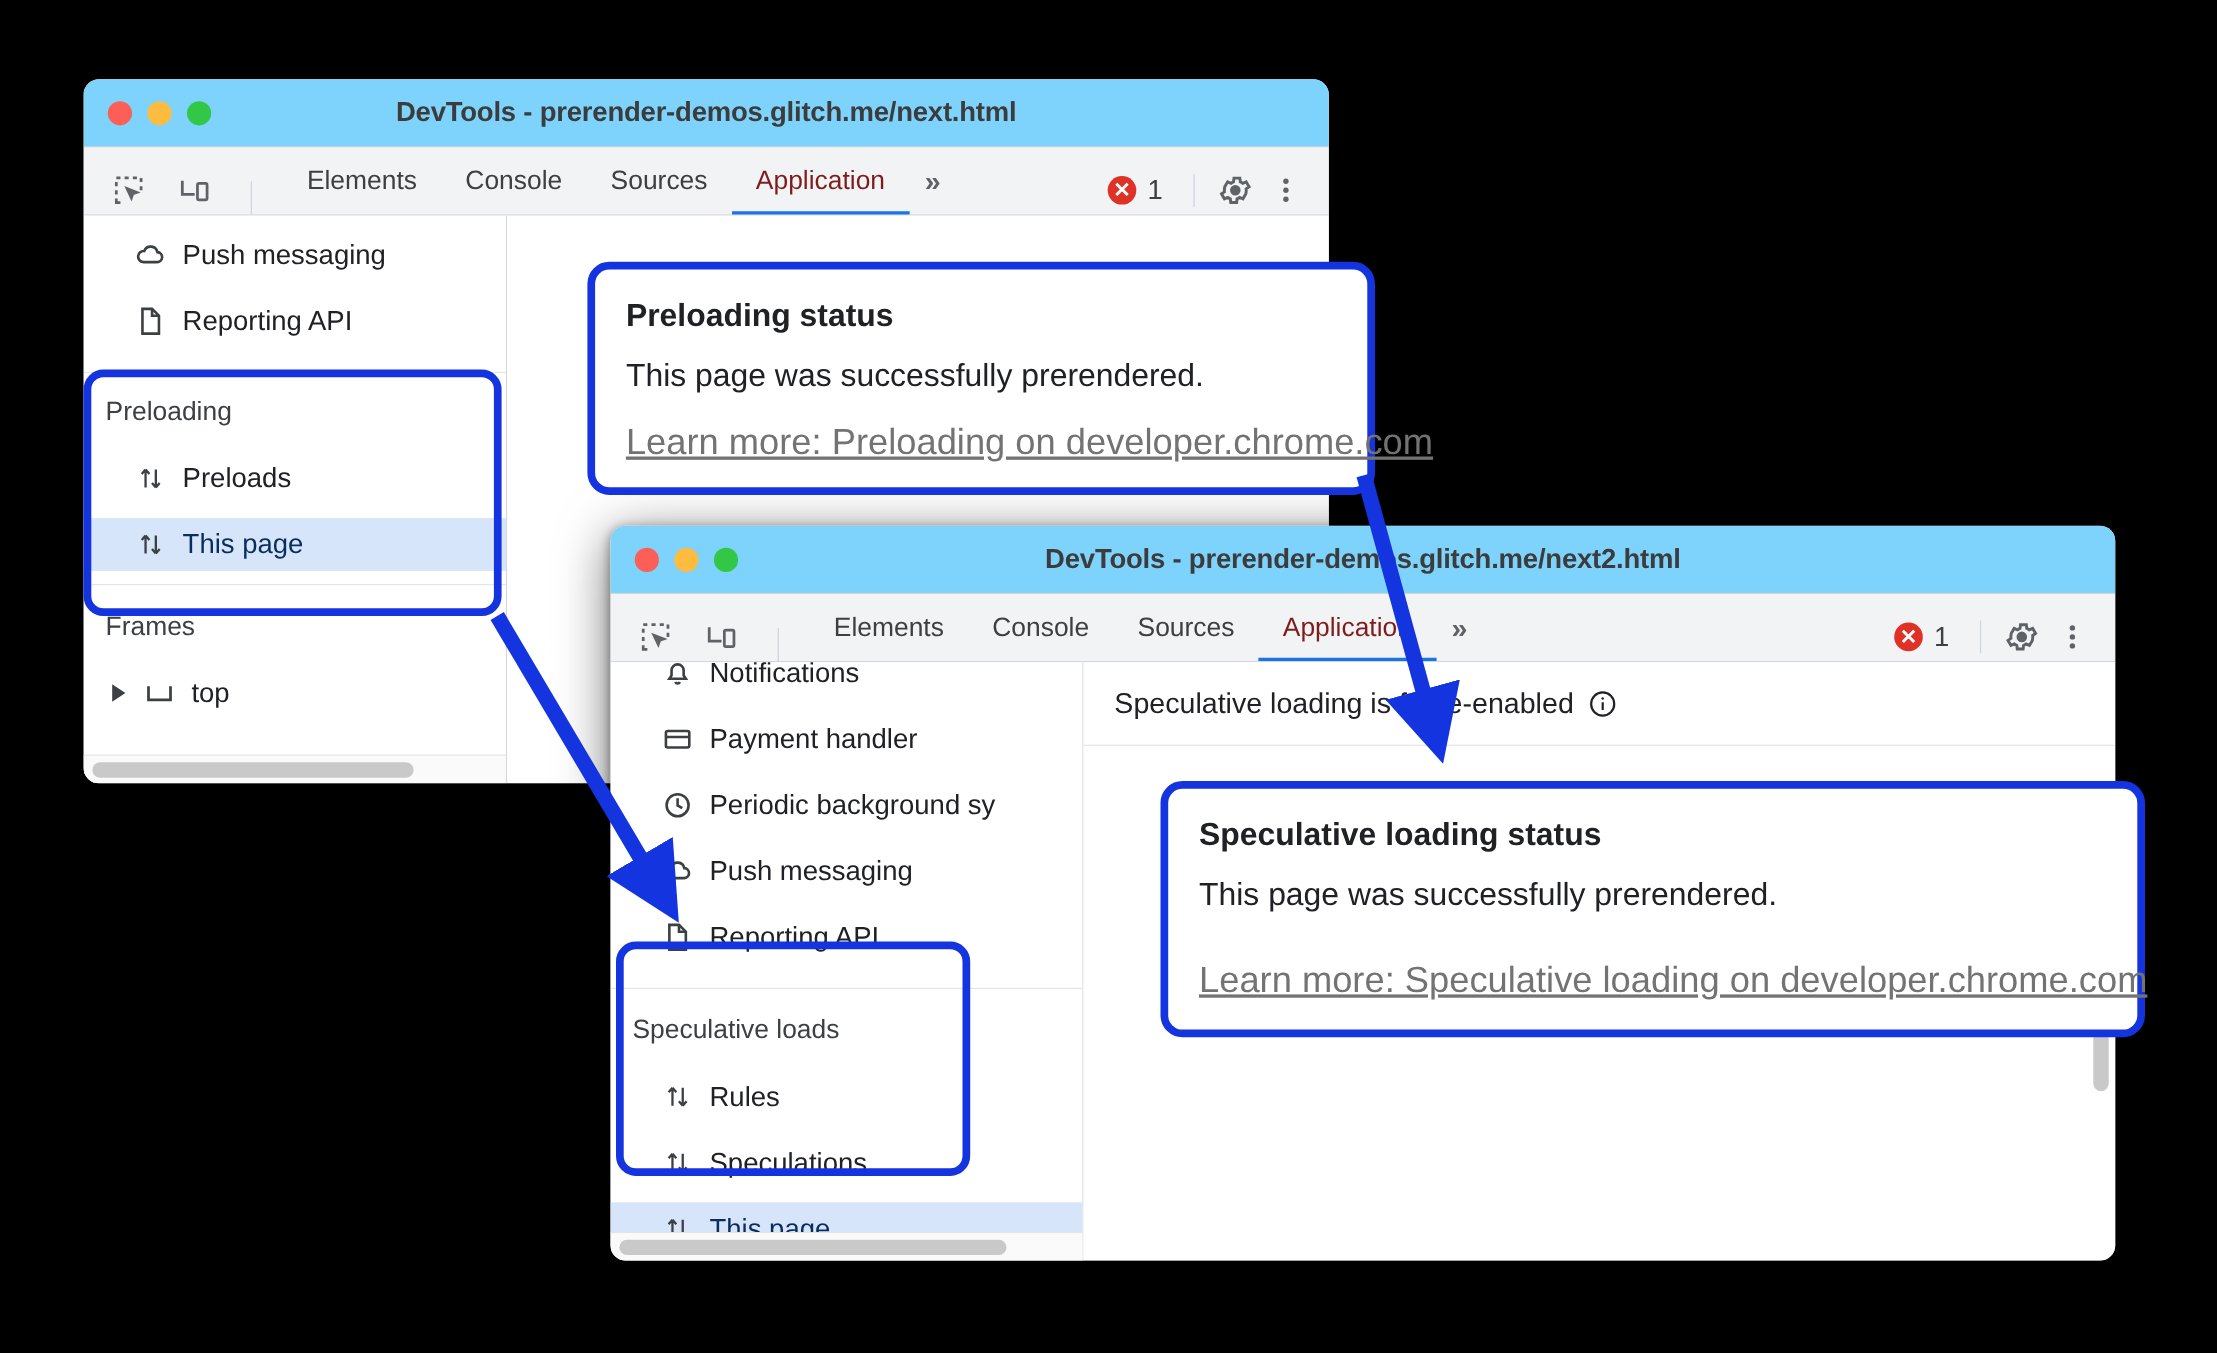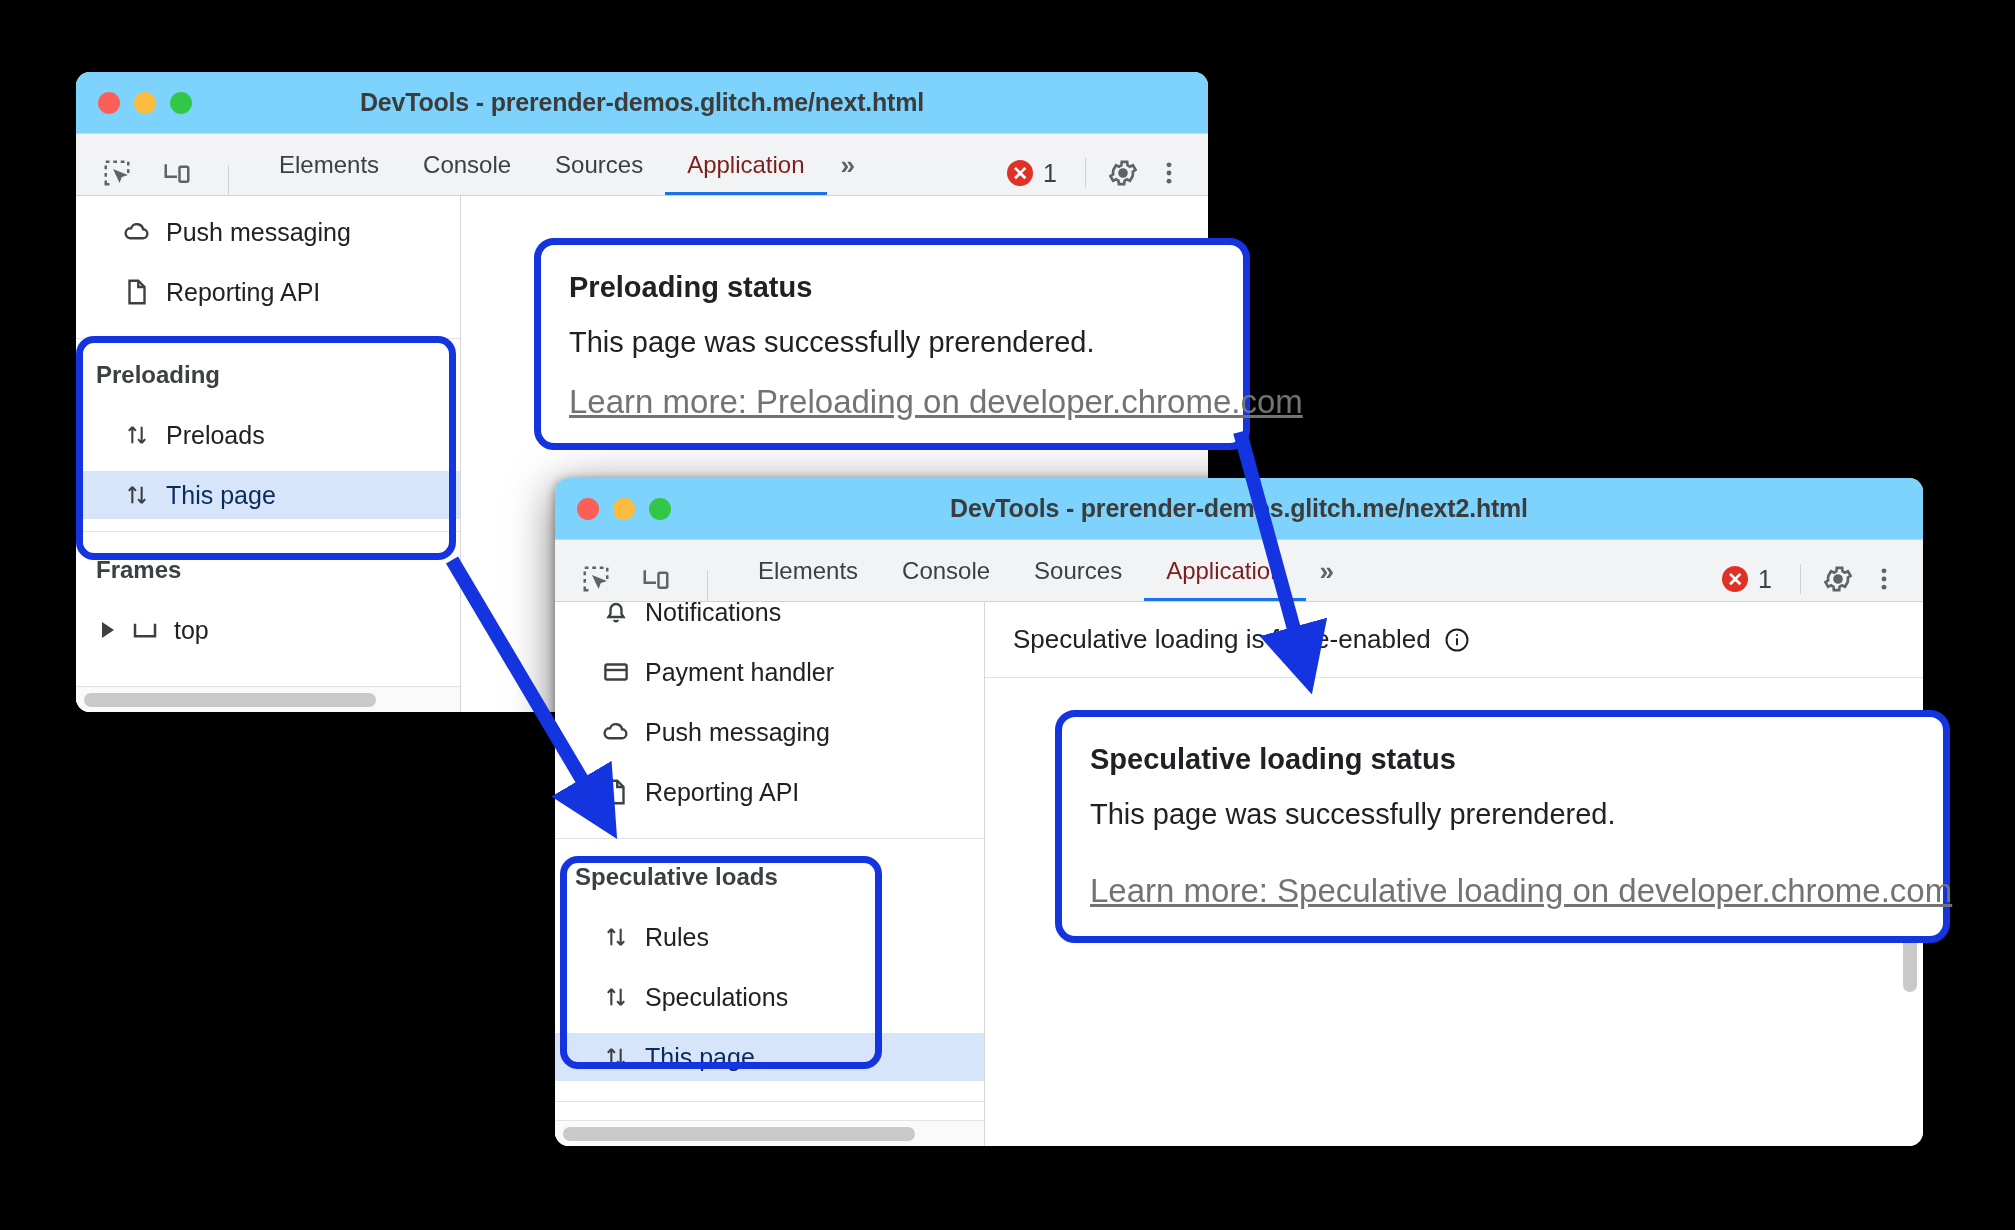--- a/index.html
+++ b/index.html
@@ -106,21 +106,21 @@
     border-right: 1px solid #d4d6d8;
     position: relative;
     display: flex;
     flex-direction: column;
     min-height: 0;
   }
   .sb-scroll { flex: 1 1 auto; overflow: hidden; position: relative; }
   .sb-section-sep { border-top: 1px solid #dfe3ea; }
   .sb-header {
     font-size: 24px;
-    font-weight: bold;
+    font-weight: normal;
     color: #3c4043;
     padding: 14px 0 10px 20px;
   }
   .sb-item {
     display: flex;
     align-items: center;
     gap: 14px;
     padding: 6px 0 6px 46px;
     font-size: 25px;
     color: #202124;
@@ -399,20 +399,29 @@
                 <svg width="30" height="30" viewBox="0 0 24 24" fill="none" stroke="currentColor" stroke-width="1.9">
                   <rect x="3.5" y="6" width="17" height="12" rx="1.4"></rect>
                     <path d="M3.5 10.4h17"></path>
                 </svg>
               </span>
               <span>Payment handler</span>
             </div>
             <div class="sb-item">
               <span class="sb-ico">
                 <svg width="30" height="30" viewBox="0 0 24 24" fill="none" stroke="currentColor" stroke-width="1.9">
+                  <circle cx="12" cy="12" r="8"></circle>
+                    <path d="M12 7v5.2l3.4 2"></path>
+                </svg>
+              </span>
+              <span>Periodic background sy</span>
+            </div>
+            <div class="sb-item">
+              <span class="sb-ico">
+                <svg width="30" height="30" viewBox="0 0 24 24" fill="none" stroke="currentColor" stroke-width="1.9">
                   <path d="M6.5 17h10a3.6 3.6 0 00.4-7.2A5 5 0 007.3 9 3.9 3.9 0 006.5 17z"></path>
                 </svg>
               </span>
               <span>Push messaging</span>
             </div>
             <div class="sb-item">
               <span class="sb-ico">
                 <svg width="30" height="30" viewBox="0 0 24 24" fill="none" stroke="currentColor" stroke-width="1.9">
                   <path d="M6 3h7l5 5v13H6z"></path>
                     <path d="M13 3v5h5"></path>

